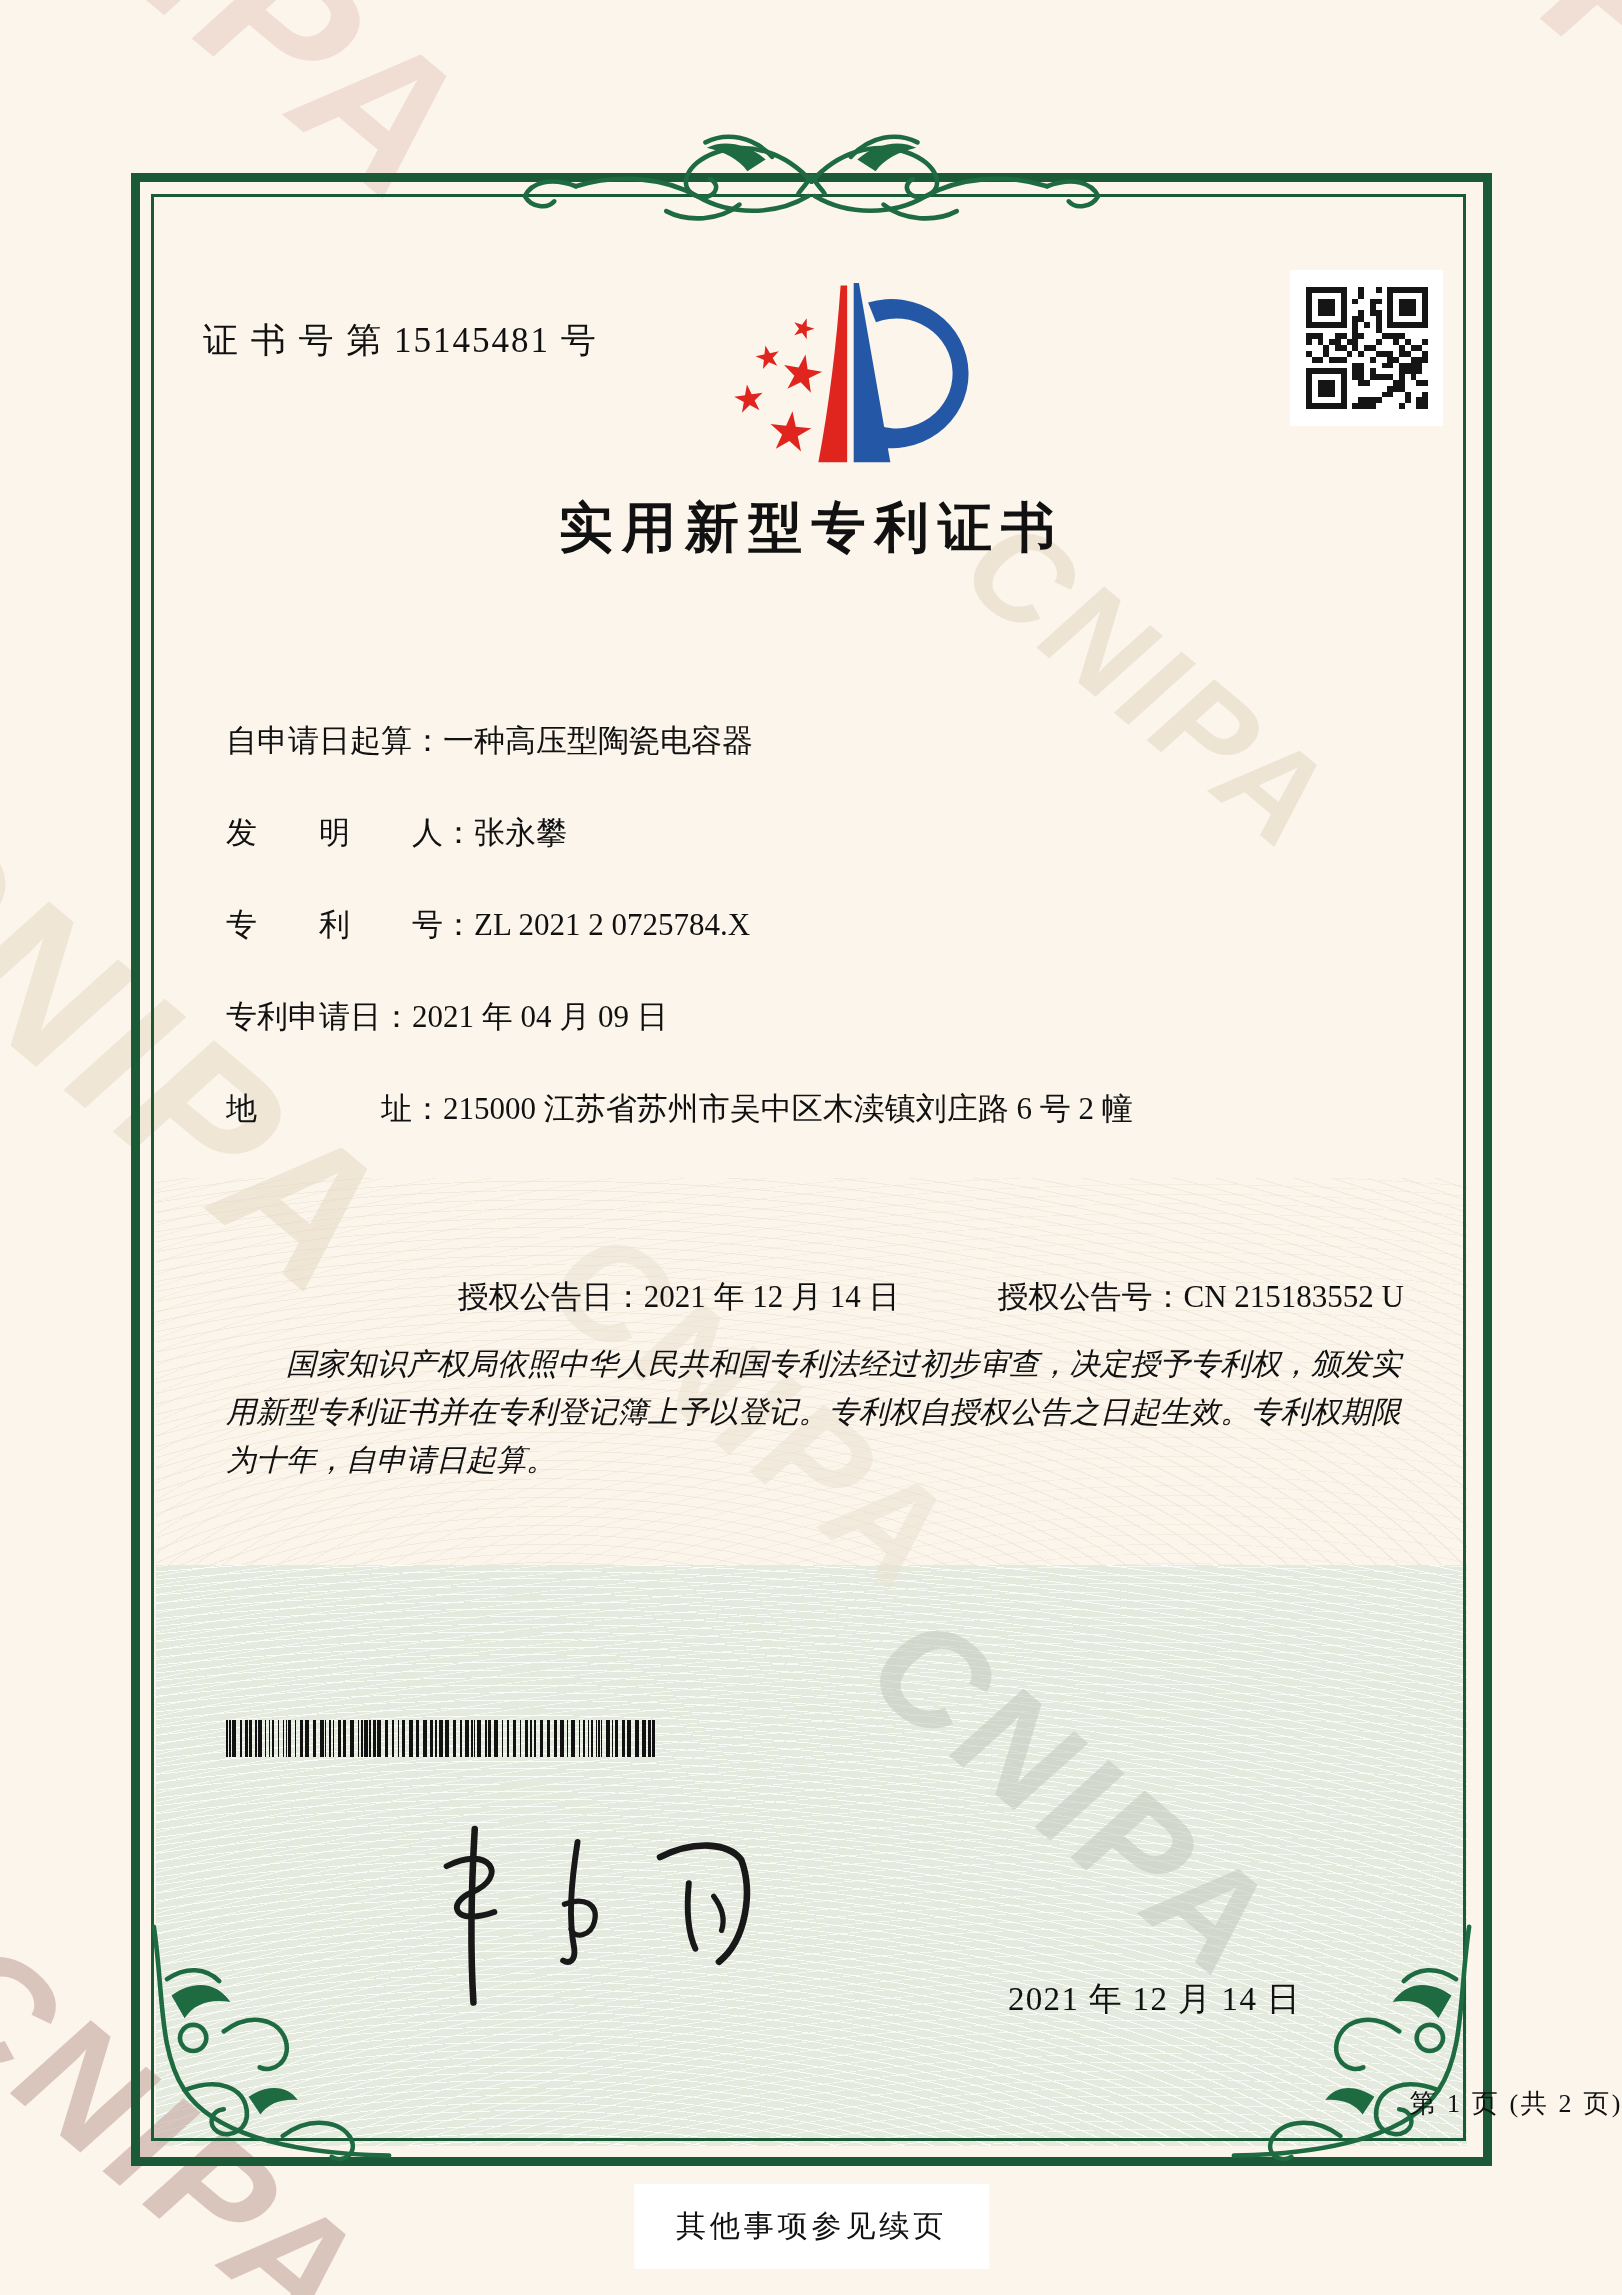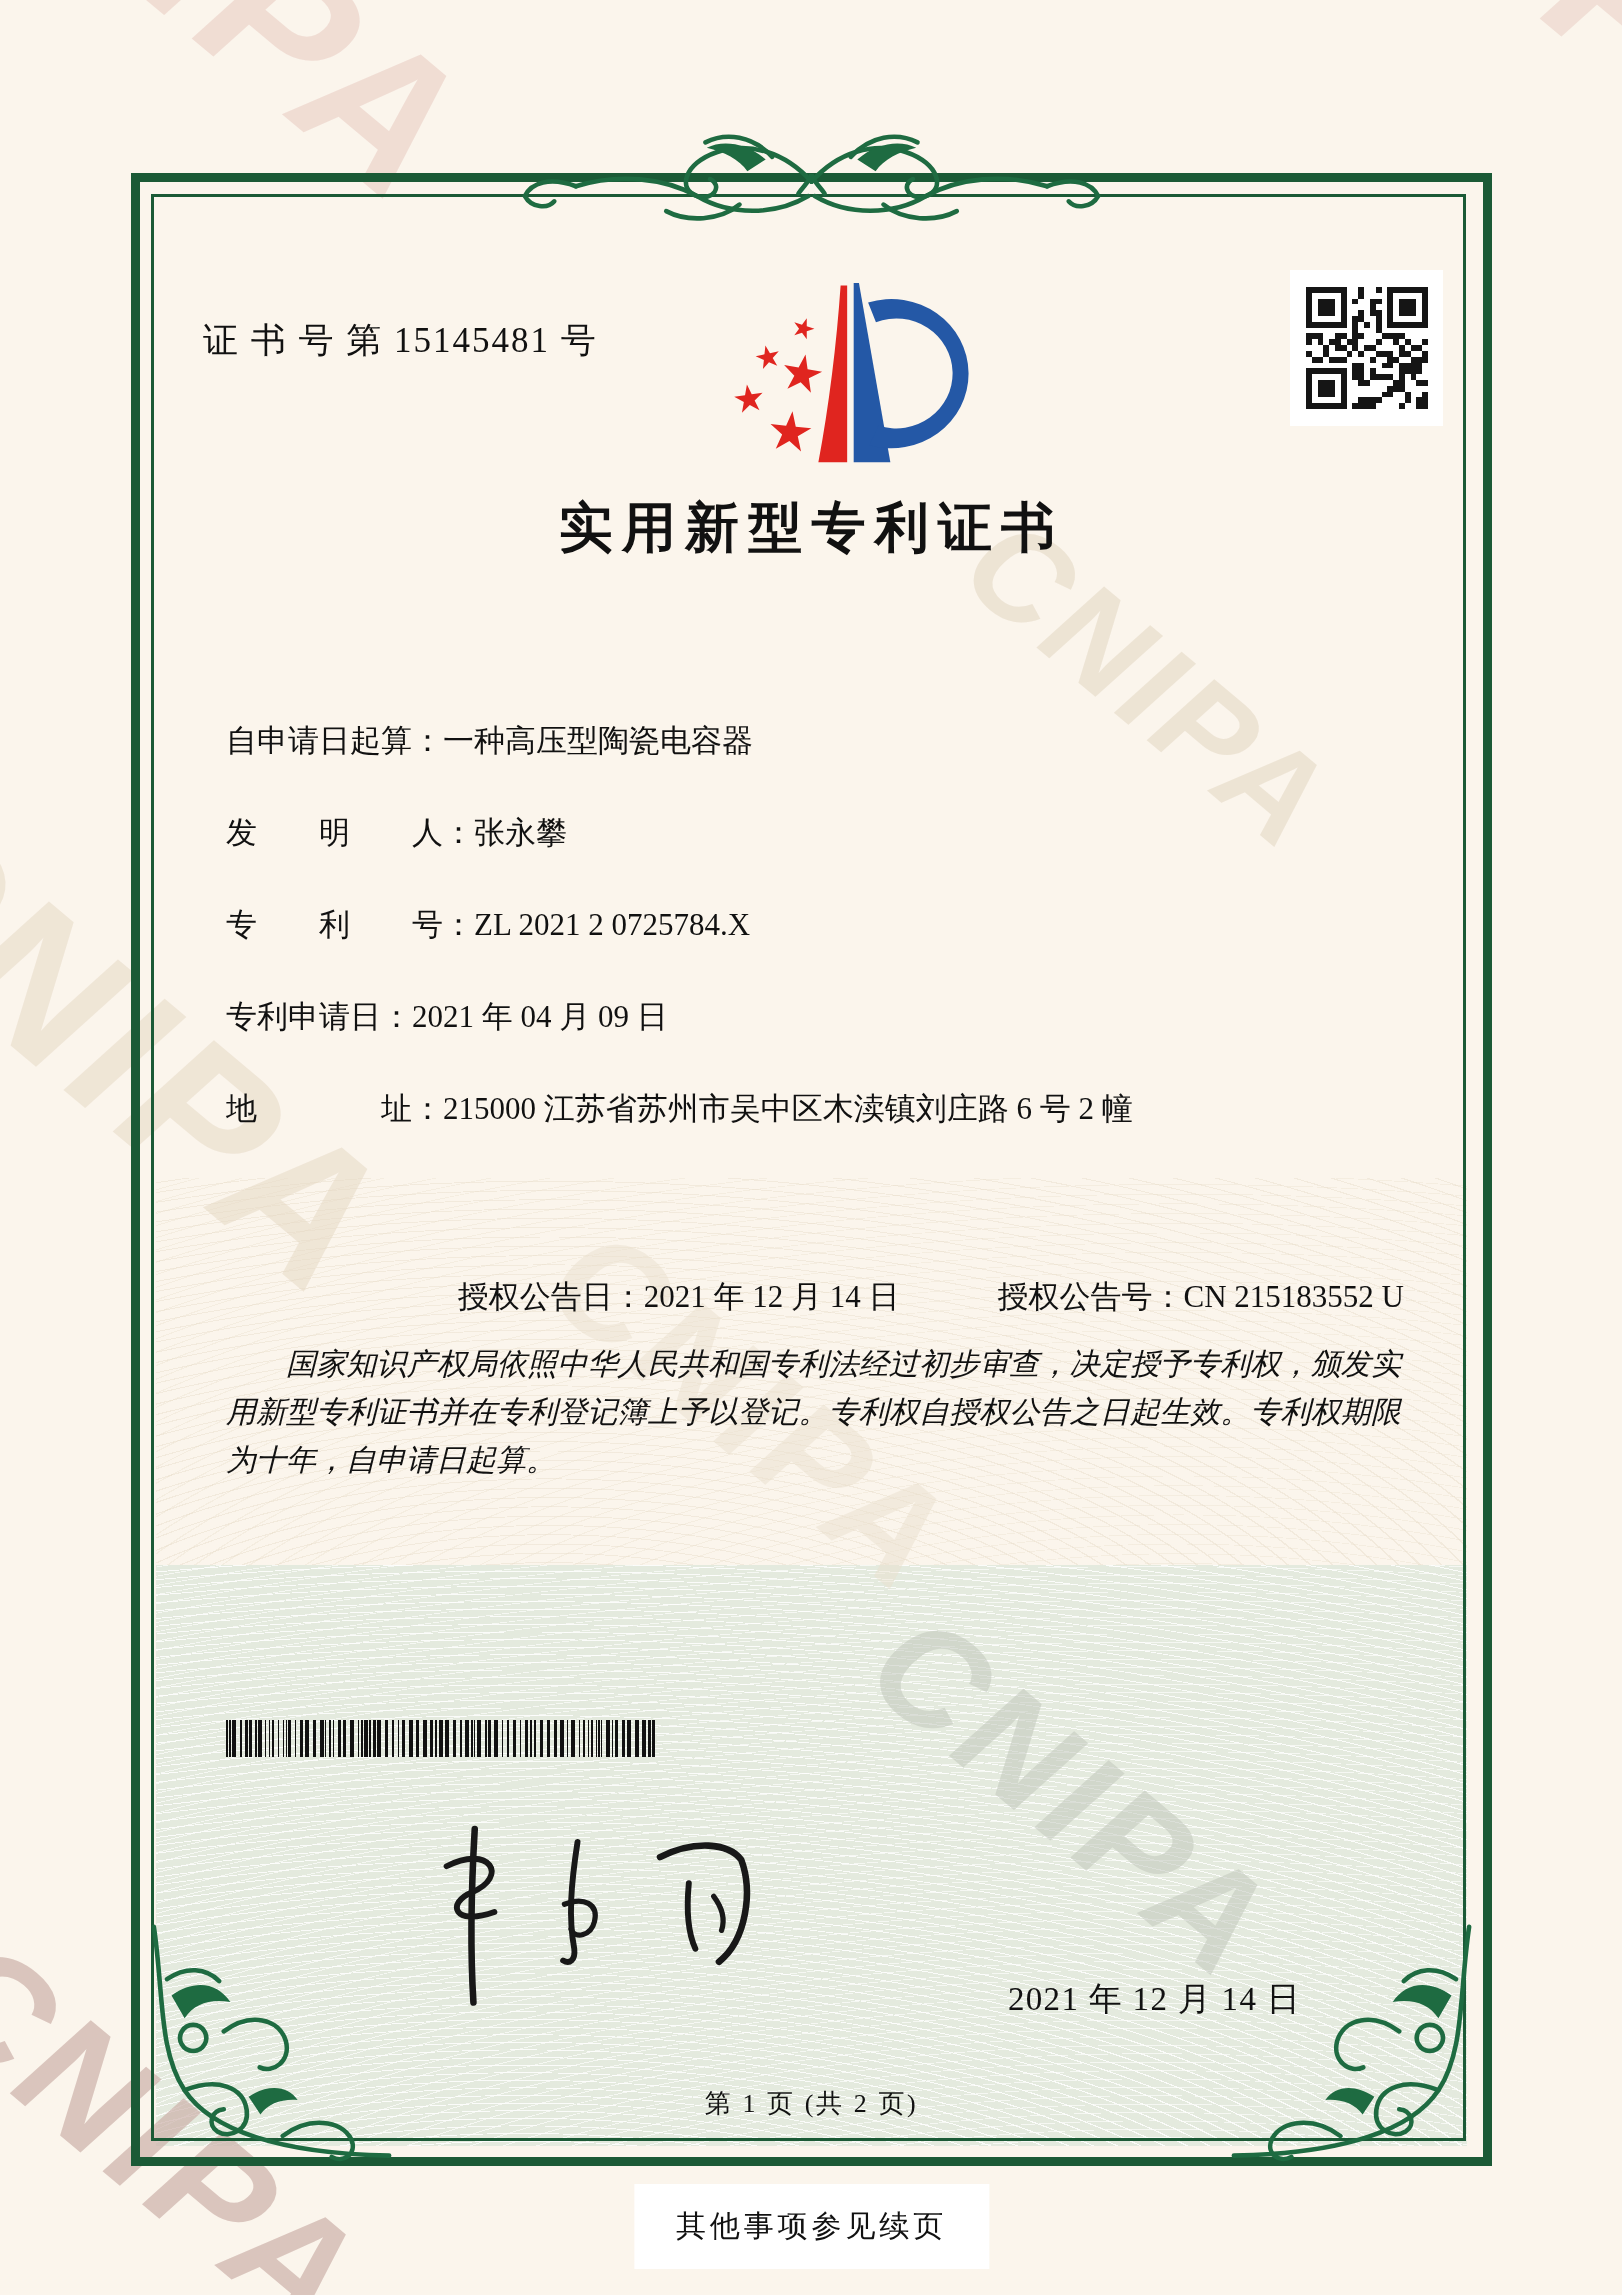--- a/index.html
+++ b/index.html
@@ -102,21 +102,21 @@
   .barcode{position:absolute;left:226px;top:1720px;width:432px;height:37px;}
 
   .signer{position:absolute;left:243px;top:1858px;font-size:34px;}
   .signer div{margin-bottom:34px;}
   .signature{position:absolute;left:406px;top:1806px;width:419px;height:203px;}
 
   .issue-date{position:absolute;left:1008px;top:1977px;font-size:33px;letter-spacing:1.3px;}
 
   .page-num{
     position:absolute;left:0;right:0;top:2086px;
-    text-align:center;font-size:26px;letter-spacing:2.6px;
+    text-align:right;font-size:26px;letter-spacing:2.6px;
   }
 
   .cont-note{
     position:absolute;left:50%;top:2184px;transform:translateX(-50%);
     background:#ffffff;padding:22px 42px;
     font-size:30px;letter-spacing:3.9px;white-space:nowrap;
   }
 </style>
 </head>
 <body>

